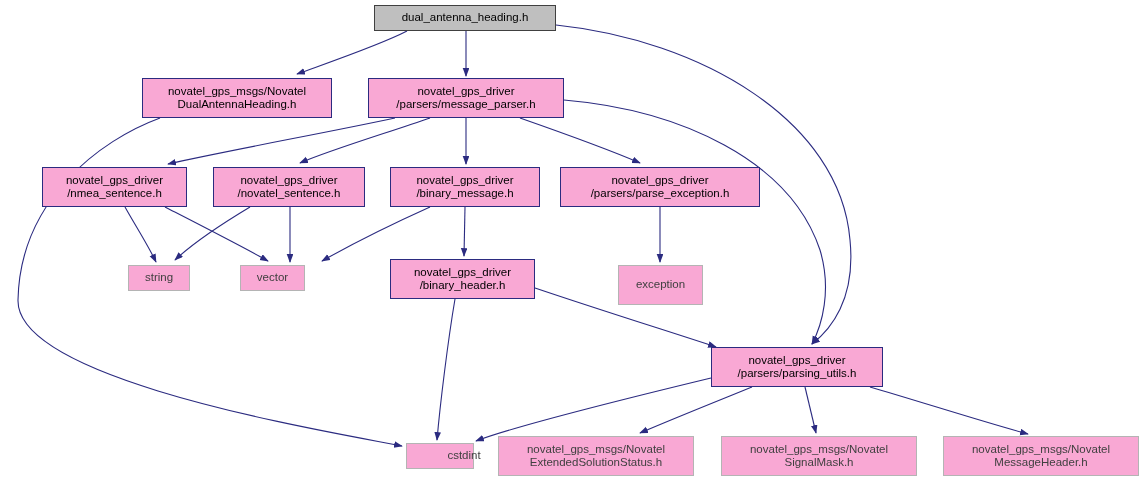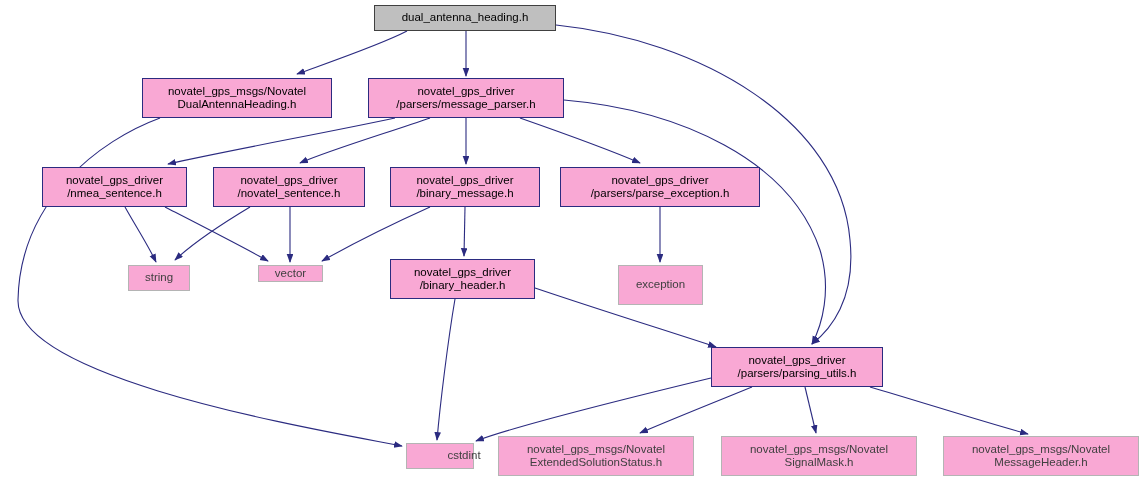--- a/index.html
+++ b/index.html
@@ -90,21 +90,21 @@
 /parsers/message_parser.h</div>
       <div class="node" style="left: 42px; top: 167px; width: 145px; height: 40px;">novatel_gps_driver
 /nmea_sentence.h</div>
       <div class="node" style="left: 213px; top: 167px; width: 152px; height: 40px;">novatel_gps_driver
 /novatel_sentence.h</div>
       <div class="node" style="left: 390px; top: 167px; width: 150px; height: 40px;">novatel_gps_driver
 /binary_message.h</div>
       <div class="node" style="left: 560px; top: 167px; width: 200px; height: 40px;">novatel_gps_driver
 /parsers/parse_exception.h</div>
       <div class="node ext" style="left: 128px; top: 265px; width: 62px; height: 26px;">string</div>
-      <div class="node ext" style="left: 258px; top: 265px; width: 65px; height: 17px;">vector</div>
+      <div class="node ext" style="left: 240px; top: 265px; width: 65px; height: 26px;">vector</div>
       <div class="node" style="left: 390px; top: 259px; width: 145px; height: 40px;">novatel_gps_driver
 /binary_header.h</div>
       <div class="node ext" style="left: 618px; top: 265px; width: 85px; height: 40px;">exception</div>
       <div class="node" style="left: 711px; top: 347px; width: 172px; height: 40px;">novatel_gps_driver
 /parsers/parsing_utils.h</div>
       <div class="node ext" style="left: 406px; top: 443px; width: 68px; height: 26px; padding-left: 48px;">cstdint</div>
       <div class="node ext" style="left: 498px; top: 436px; width: 196px; height: 40px;">novatel_gps_msgs/Novatel
 ExtendedSolutionStatus.h</div>
       <div class="node ext" style="left: 721px; top: 436px; width: 196px; height: 40px;">novatel_gps_msgs/Novatel
 SignalMask.h</div>

